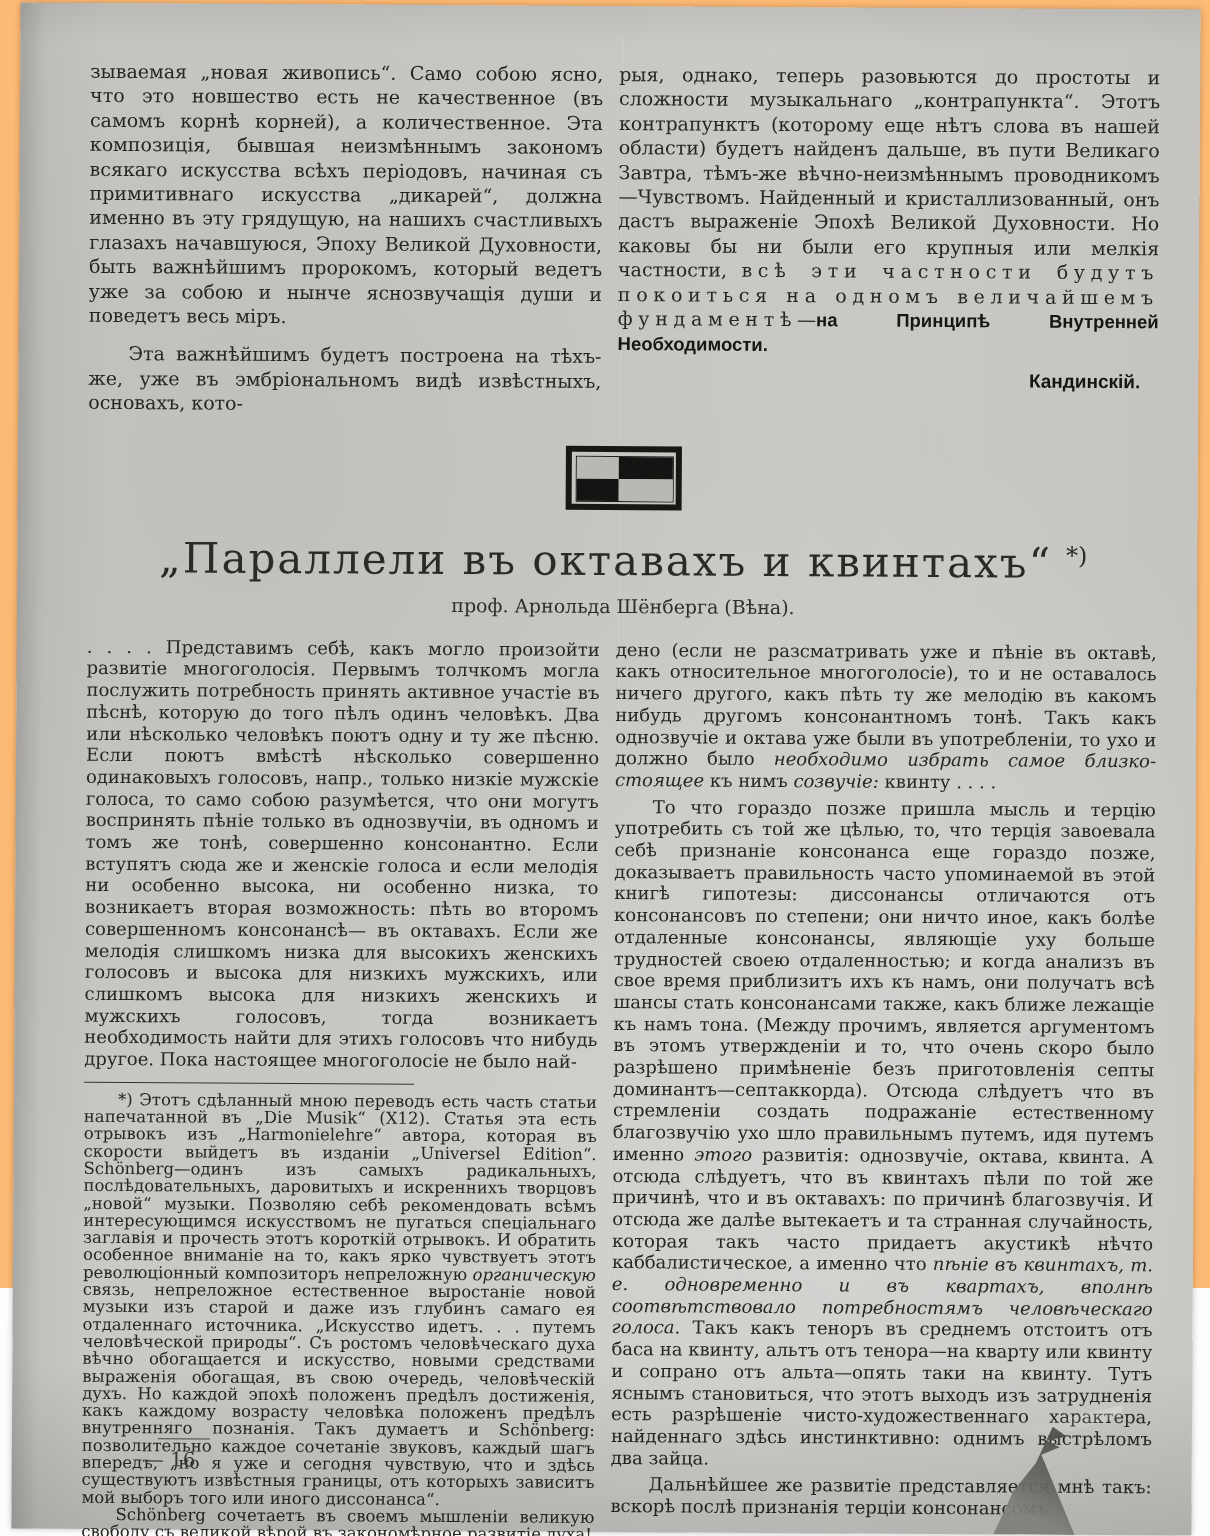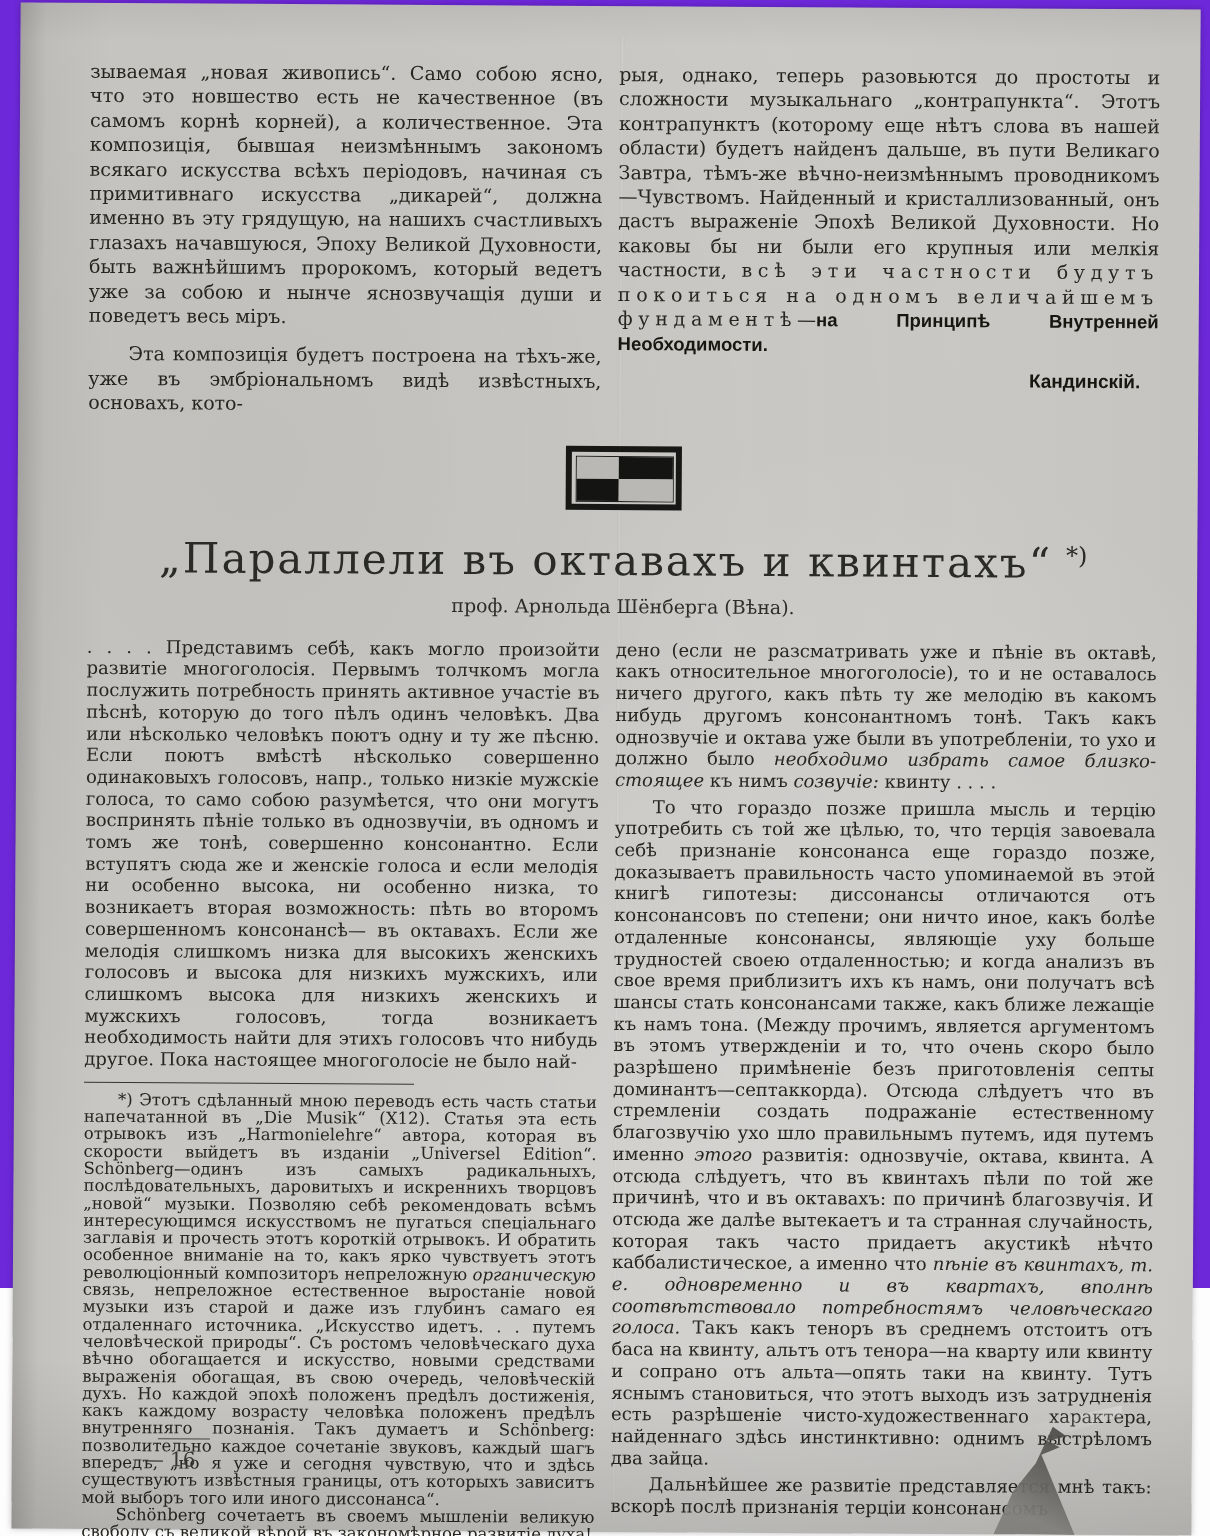--- a/index.html
+++ b/index.html
@@ -1,16 +1,16 @@
 <!DOCTYPE html>
 <html><head>
 <meta charset="utf-8">
 <style>
   html,body{margin:0;padding:0;background:#fdfdfd;width:1210px;height:1536px;overflow:hidden;}
-  .scan{position:relative;width:1210px;height:1288px;background:#6d28d9;}
+  .scan{position:relative;width:1210px;height:1288px;background:#fdba74;}
   .page{
     position:absolute;left:16px;top:6px;width:1180px;height:1526px;
     transform:rotate(0.35deg);transform-origin:50% 50%;
     background:
       radial-gradient(ellipse at 72% 75%, rgba(255,255,255,.20), transparent 45%),
       radial-gradient(ellipse at 20% 30%, rgba(0,0,0,.05), transparent 55%),
       linear-gradient(90deg,#a8a7a4 0px,#c2c1be 26px,#cac9c6 90px,#cccbc8 60%,#c5c4c1 100%);
     box-shadow:0 0 6px rgba(0,0,0,.25);
     color:#26251f;
     font-family:"DejaVu Serif", serif;
@@ -69,21 +69,21 @@
 <div class="scan">
   <div class="page">
     <div class="shade-top"></div>
     <div class="crease"></div>
 
     <div class="content">
 
       <div class="cols top-text">
         <div class="col-l">
           <p><span>зываемая „новая живопись“. Само собою ясно, что это новшество есть не качественное (въ самомъ корнѣ корней), а количественное. Эта композиція, бывшая неизмѣннымъ закономъ всякаго искусства всѣхъ періодовъ, начиная съ примитивнаго искусства „дикарей“, должна именно въ эту грядущую, на нашихъ счастливыхъ глазахъ начавшуюся, Эпоху Великой Духовности, быть важнѣйшимъ пророкомъ, который ведетъ уже за собою и нынче яснозвучащія души и поведетъ весь міръ.</span></p>
-          <p class="indent"><span>Эта композиція будетъ построена на тѣхъ-же, уже въ эмбріональномъ видѣ извѣстныхъ, основахъ, кото-</span></p>
+          <p class="indent"><span>Эта важнѣйшимъ будетъ построена на тѣхъ-же, уже въ эмбріональномъ видѣ извѣстныхъ, основахъ, кото-</span></p>
         </div>
         <div class="col-r">
           <p><span>рыя, однако, теперь разовьются до простоты и сложности музыкальнаго „контрапункта“. Этотъ контрапунктъ (которому еще нѣтъ слова въ нашей области) будетъ найденъ дальше, въ пути Великаго Завтра, тѣмъ-же вѣчно-неизмѣннымъ проводникомъ—Чувствомъ. Найденный и кристаллизованный, онъ дастъ выраженіе Эпохѣ Великой Духовности. Но каковы бы ни были его крупныя или мелкія частности, </span><span class="sp">всѣ эти частности будутъ покоиться на одномъ величайшемъ фундаментѣ</span><span>—</span><span class="bsans">на Принципѣ Внутренней Необходимости.</span></p>
           <div class="sig-top">Кандинскій.</div>
         </div>
       </div>
 
       <div class="ornament">
         <div class="orn-grid">
           <div class="orn-light"></div>

